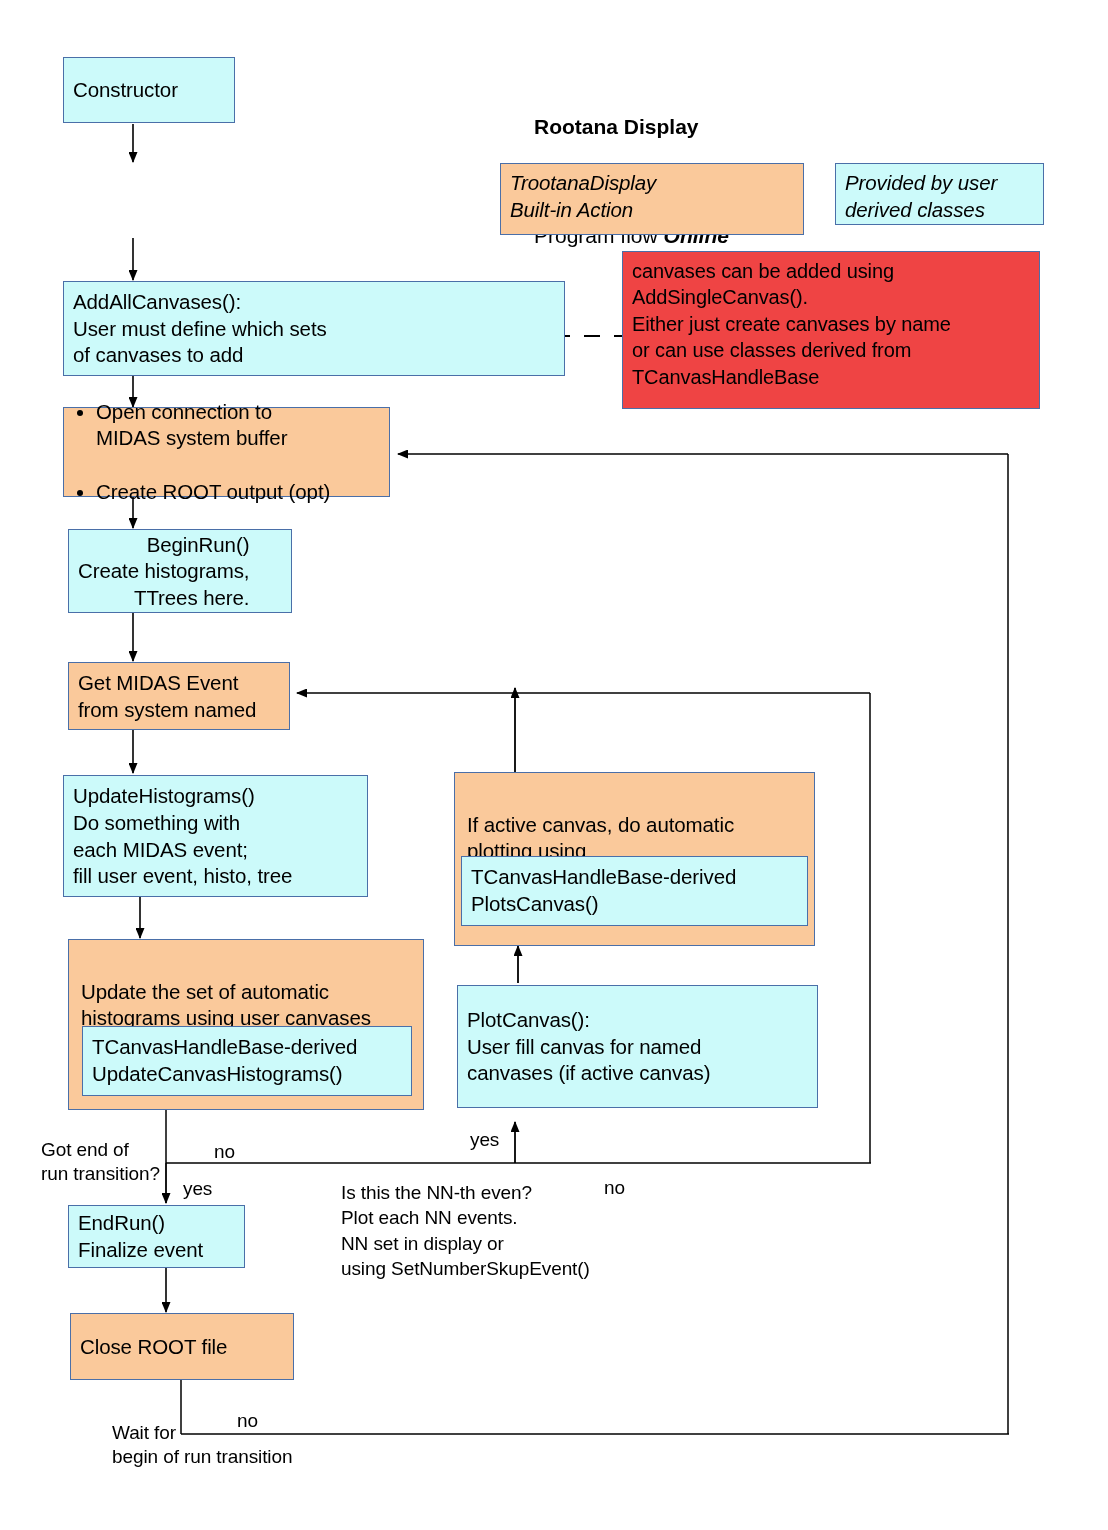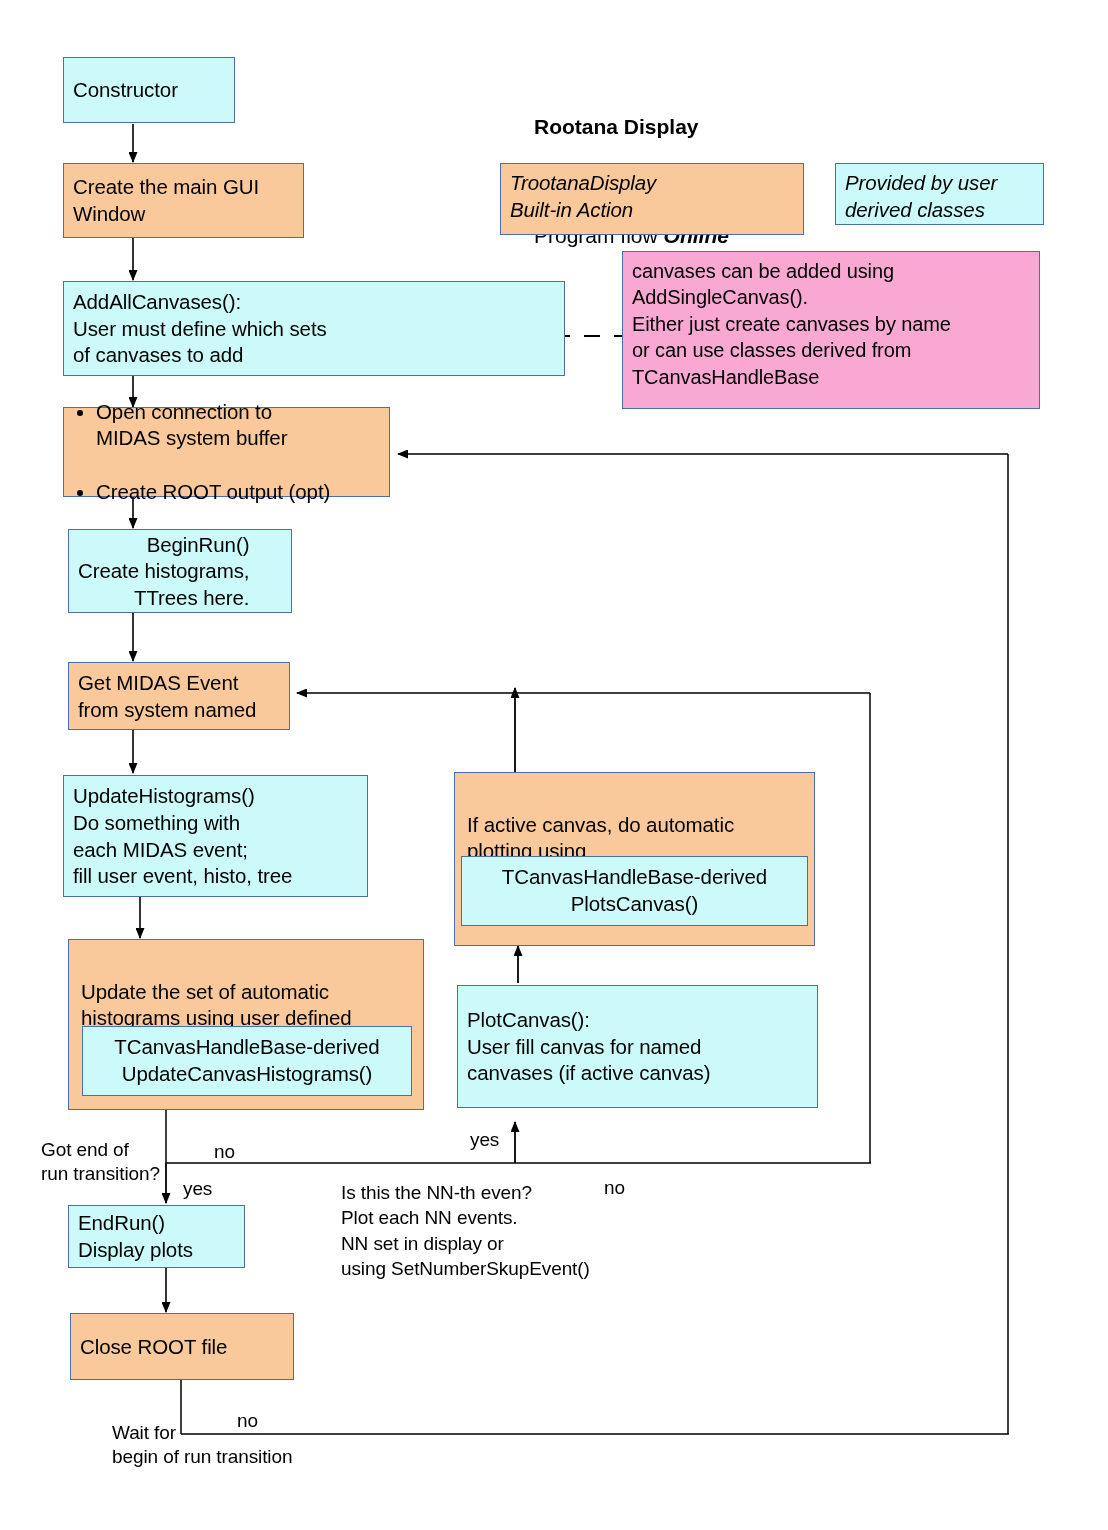--- a/index.html
+++ b/index.html
@@ -11,39 +11,38 @@
     box-sizing:border-box;
     border:1.3px solid #4a6fa8;
     font-size:20.5px;
     line-height:1.30;
     padding:6px 9px 5px 9px;
     white-space:pre-line;
     letter-spacing:-0.1px;
   }
   .cyan{background:#ccfafa;}
   .orange{background:#fac99b;}
-  .plain{background:#f9a8d4;border:1.1px solid #4a6fa8;}
+  .plain{background:#ef4444;border:1.1px solid #4a6fa8;}
 
   .legend{font-style:italic;}
 
   .bulletbox{padding:4px 8px 4px 8px;}
   .bulletbox ul{margin:0;padding:0 0 0 24px;list-style:disc;}
   .bulletbox li{margin:0;padding:0;line-height:1.30;}
 
   .inner{
     position:absolute;
     box-sizing:border-box;
     border:1.3px solid #4a6fa8;
     background:#ccfafa;
     font-size:20.5px;
     line-height:1.30;
     padding:4px 9px 4px 9px;
     white-space:pre-line;
     letter-spacing:-0.1px;
-    text-align:center;
   }
 
   .lbl{
     position:absolute;
     font-size:19px;
     line-height:1.28;
     white-space:pre-line;
     letter-spacing:-0.1px;
   }
 
@@ -122,22 +121,20 @@
 derived classes</div>
 
   <div class="box plain" style="left:622px;top:251px;width:418px;height:158px;font-size:20px;line-height:1.32;"> canvases can be added using
 AddSingleCanvas().
 Either just create canvases by name
 or can use classes derived from
 TCanvasHandleBase</div>
 
   <div class="box cyan" style="left:63px;top:57px;width:172px;height:66px;display:flex;align-items:center;">Constructor</div>
 
-  <div class="box orange" style="left:63px;top:163px;width:241px;height:75px;display:flex;align-items:center;">Create the main GUI
-Window</div>
 
   <div class="box cyan" style="left:63px;top:281px;width:502px;height:95px;display:flex;align-items:center;">AddAllCanvases():
 User must define which sets
 of canvases to add</div>
 
   <div class="box orange bulletbox" style="left:63px;top:407px;width:327px;height:90px;display:flex;align-items:center;">
     <ul>
       <li>Open connection to
 MIDAS system buffer</li>
       <li>Create ROOT output (opt)</li>
@@ -151,38 +148,38 @@
   <div class="box orange" style="left:68px;top:662px;width:222px;height:68px;display:flex;align-items:center;">Get MIDAS Event
 from system named</div>
 
   <div class="box cyan" style="left:63px;top:775px;width:305px;height:122px;display:flex;align-items:center;">UpdateHistograms()
 Do something with
 each MIDAS event;
 fill user event, histo, tree</div>
 
   <div class="box orange" style="left:68px;top:939px;width:356px;height:171px;padding:12px 12px 0 12px;">
     <span>Update the set of automatic
-histograms using user defined</span>
+histograms using user canvases</span>
   </div>
   <div class="inner" style="left:82px;top:1026px;width:330px;height:70px;display:flex;flex-direction:column;justify-content:center;">TCanvasHandleBase-derived
 UpdateCanvasHistograms()</div>
 
   <div class="box orange" style="left:454px;top:772px;width:361px;height:174px;padding:12px 12px 0 12px;">
     <span>If active canvas, do automatic
 plotting using</span>
   </div>
   <div class="inner" style="left:461px;top:856px;width:347px;height:70px;display:flex;flex-direction:column;justify-content:center;">TCanvasHandleBase-derived
 PlotsCanvas()</div>
 
   <div class="box cyan" style="left:457px;top:985px;width:361px;height:123px;display:flex;align-items:center;">PlotCanvas():
 User fill canvas for named
 canvases (if active canvas)</div>
 
   <div class="box cyan" style="left:68px;top:1205px;width:177px;height:63px;display:flex;align-items:center;">EndRun()
-Display plots</div>
+Finalize event</div>
 
   <div class="box orange" style="left:70px;top:1313px;width:224px;height:67px;display:flex;align-items:center;">Close ROOT file</div>
 
   <div class="lbl" style="left:41px;top:1138px;width:130px;">Got end of
 run transition?</div>
 
   <div class="lbl" style="left:214px;top:1140px;">no</div>
 
   <div class="lbl" style="left:183px;top:1177px;">yes</div>
 

